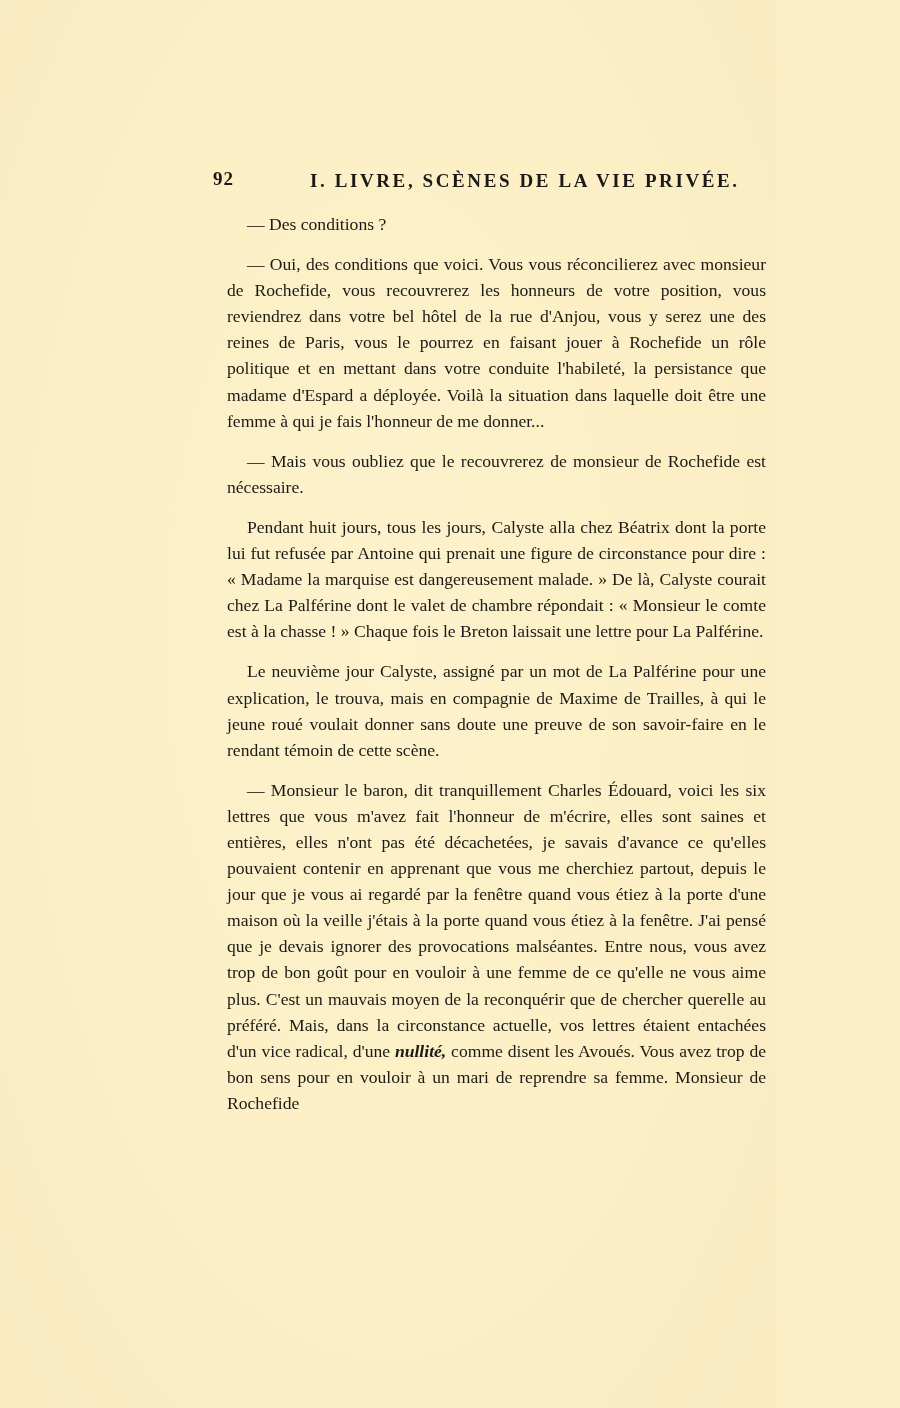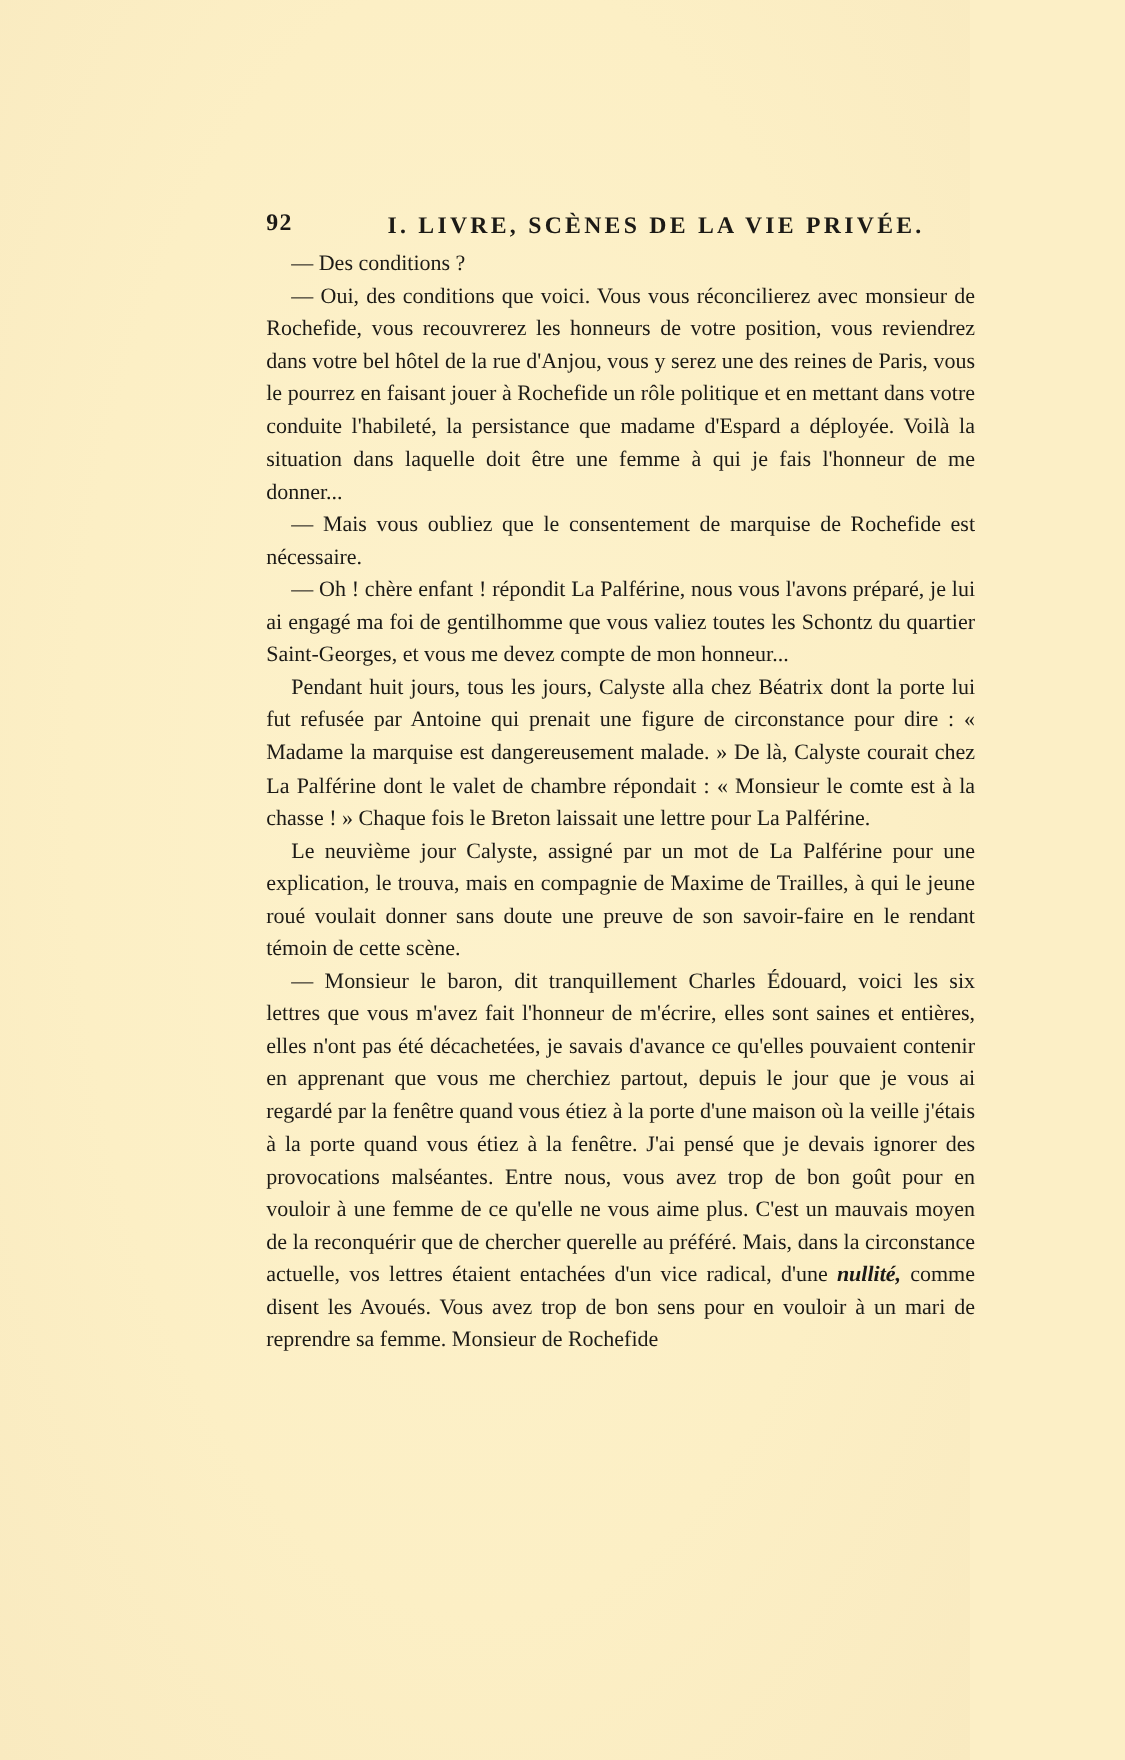--- a/index.html
+++ b/index.html
@@ -24,34 +24,33 @@
     .running-head {
       position: absolute; left: 97px; top: 2px;
       font-size: 19px; font-weight: bold; letter-spacing: 2.6px; text-transform: uppercase;
     }
     .text {
       position: absolute; left: 213px; top: 197px; width: 567px;
       font-size: 17.6px; line-height: 26.1px;
       text-align: justify;
       font-stretch: condensed;
     }
-    .text p { margin: 0; text-indent: 20px; text-align-last: left; font-family: Liberation Serif, serif; }
+    .text p { margin: 14px; text-indent: 20px; text-align-last: left; font-family: Liberation Serif, serif; }
     .text em { font-style: italic; font-weight: bold; }
   </style>
 </head>
 <body>
 
 <div class="page">
   <div class="header">
     <span class="folio">92</span>
     <span class="running-head">I. LIVRE, SCÈNES DE LA VIE PRIVÉE.</span>
   </div>
 
   <div class="text">
     <p>— Des conditions ?</p>
     <p>— Oui, des conditions que voici. Vous vous réconcilierez avec monsieur de Rochefide, vous recouvrerez les honneurs de votre position, vous reviendrez dans votre bel hôtel de la rue d'Anjou, vous y serez une des reines de Paris, vous le pourrez en faisant jouer à Rochefide un rôle politique et en mettant dans votre conduite l'habileté, la persistance que madame d'Espard a déployée. Voilà la situation dans laquelle doit être une femme à qui je fais l'honneur de me donner...</p>
-    <p>— Mais vous oubliez que le consentement de marquise de Rochefide est nécessaire.</p>
-    <p>— Oh ! chère enfant ! répondit La Palférine, nous vous l'avons préparé, je lui ai engagé ma foi de gentilhomme que vous valiez toutes les Schontz du quartier Saint-Georges, et vous me devez compte de mon honneur...</p>
+    <p>— Mais vous oubliez que le recouvrerez de monsieur de Rochefide est nécessaire.</p>
     <p>Pendant huit jours, tous les jours, Calyste alla chez Béatrix dont la porte lui fut refusée par Antoine qui prenait une figure de circonstance pour dire : « Madame la marquise est dangereusement malade. » De là, Calyste courait chez La Palférine dont le valet de chambre répondait : « Monsieur le comte est à la chasse ! » Chaque fois le Breton laissait une lettre pour La Palférine.</p>
     <p>Le neuvième jour Calyste, assigné par un mot de La Palférine pour une explication, le trouva, mais en compagnie de Maxime de Trailles, à qui le jeune roué voulait donner sans doute une preuve de son savoir-faire en le rendant témoin de cette scène.</p>
     <p class="last"><span>— Monsieur le baron, dit tranquillement Charles Édouard, voici les six lettres que vous m'avez fait l'honneur de m'écrire, elles sont saines et entières, elles n'ont pas été décachetées, je savais d'avance ce qu'elles pouvaient contenir en apprenant que vous me cherchiez partout, depuis le jour que je vous ai regardé par la fenêtre quand vous étiez à la porte d'une maison où la veille j'étais à la porte quand vous étiez à la fenêtre. J'ai pensé que je devais ignorer des provocations malséantes. Entre nous, vous avez trop de bon goût pour en vouloir à une femme de ce qu'elle ne vous aime plus. C'est un mauvais moyen de la reconquérir que de chercher querelle au préféré. Mais, dans la circonstance actuelle, vos lettres étaient entachées d'un vice radical, d'une</span> <em>nullité,</em><span> comme disent les Avoués. Vous avez trop de bon sens pour en vouloir à un mari de reprendre sa femme. Monsieur de Rochefide</span></p>
   </div>
 </div>
 
 </body></html>

